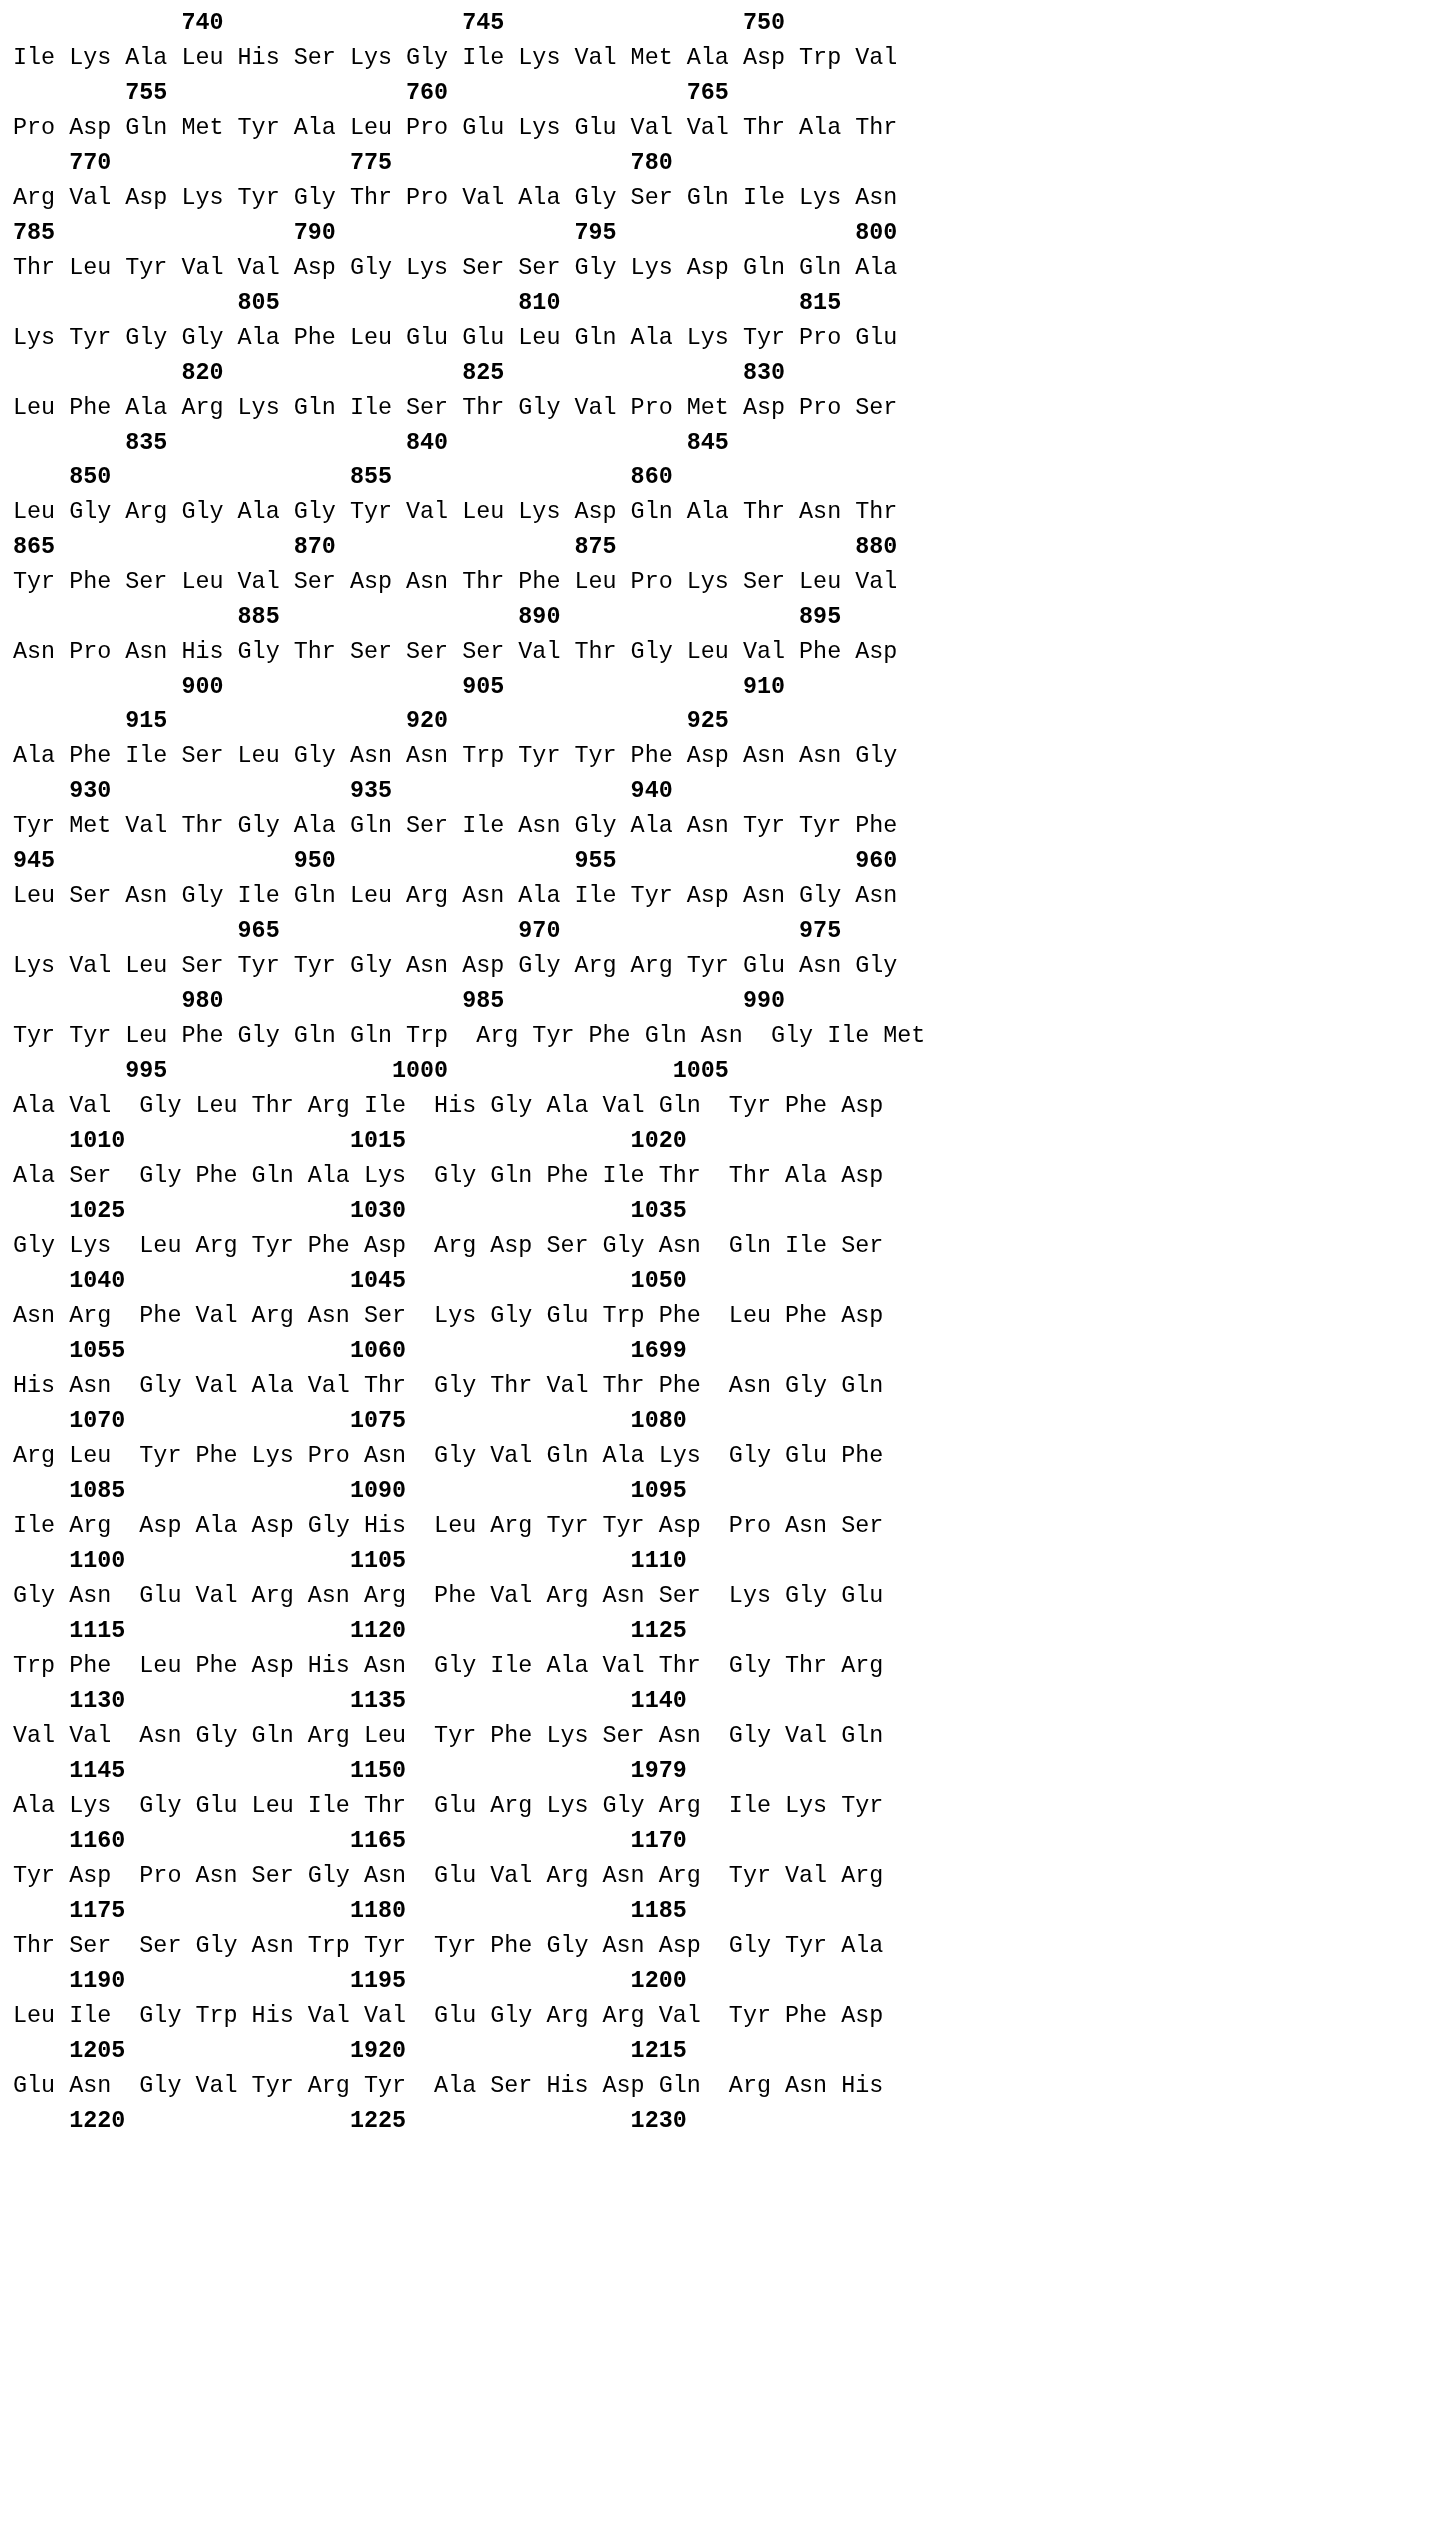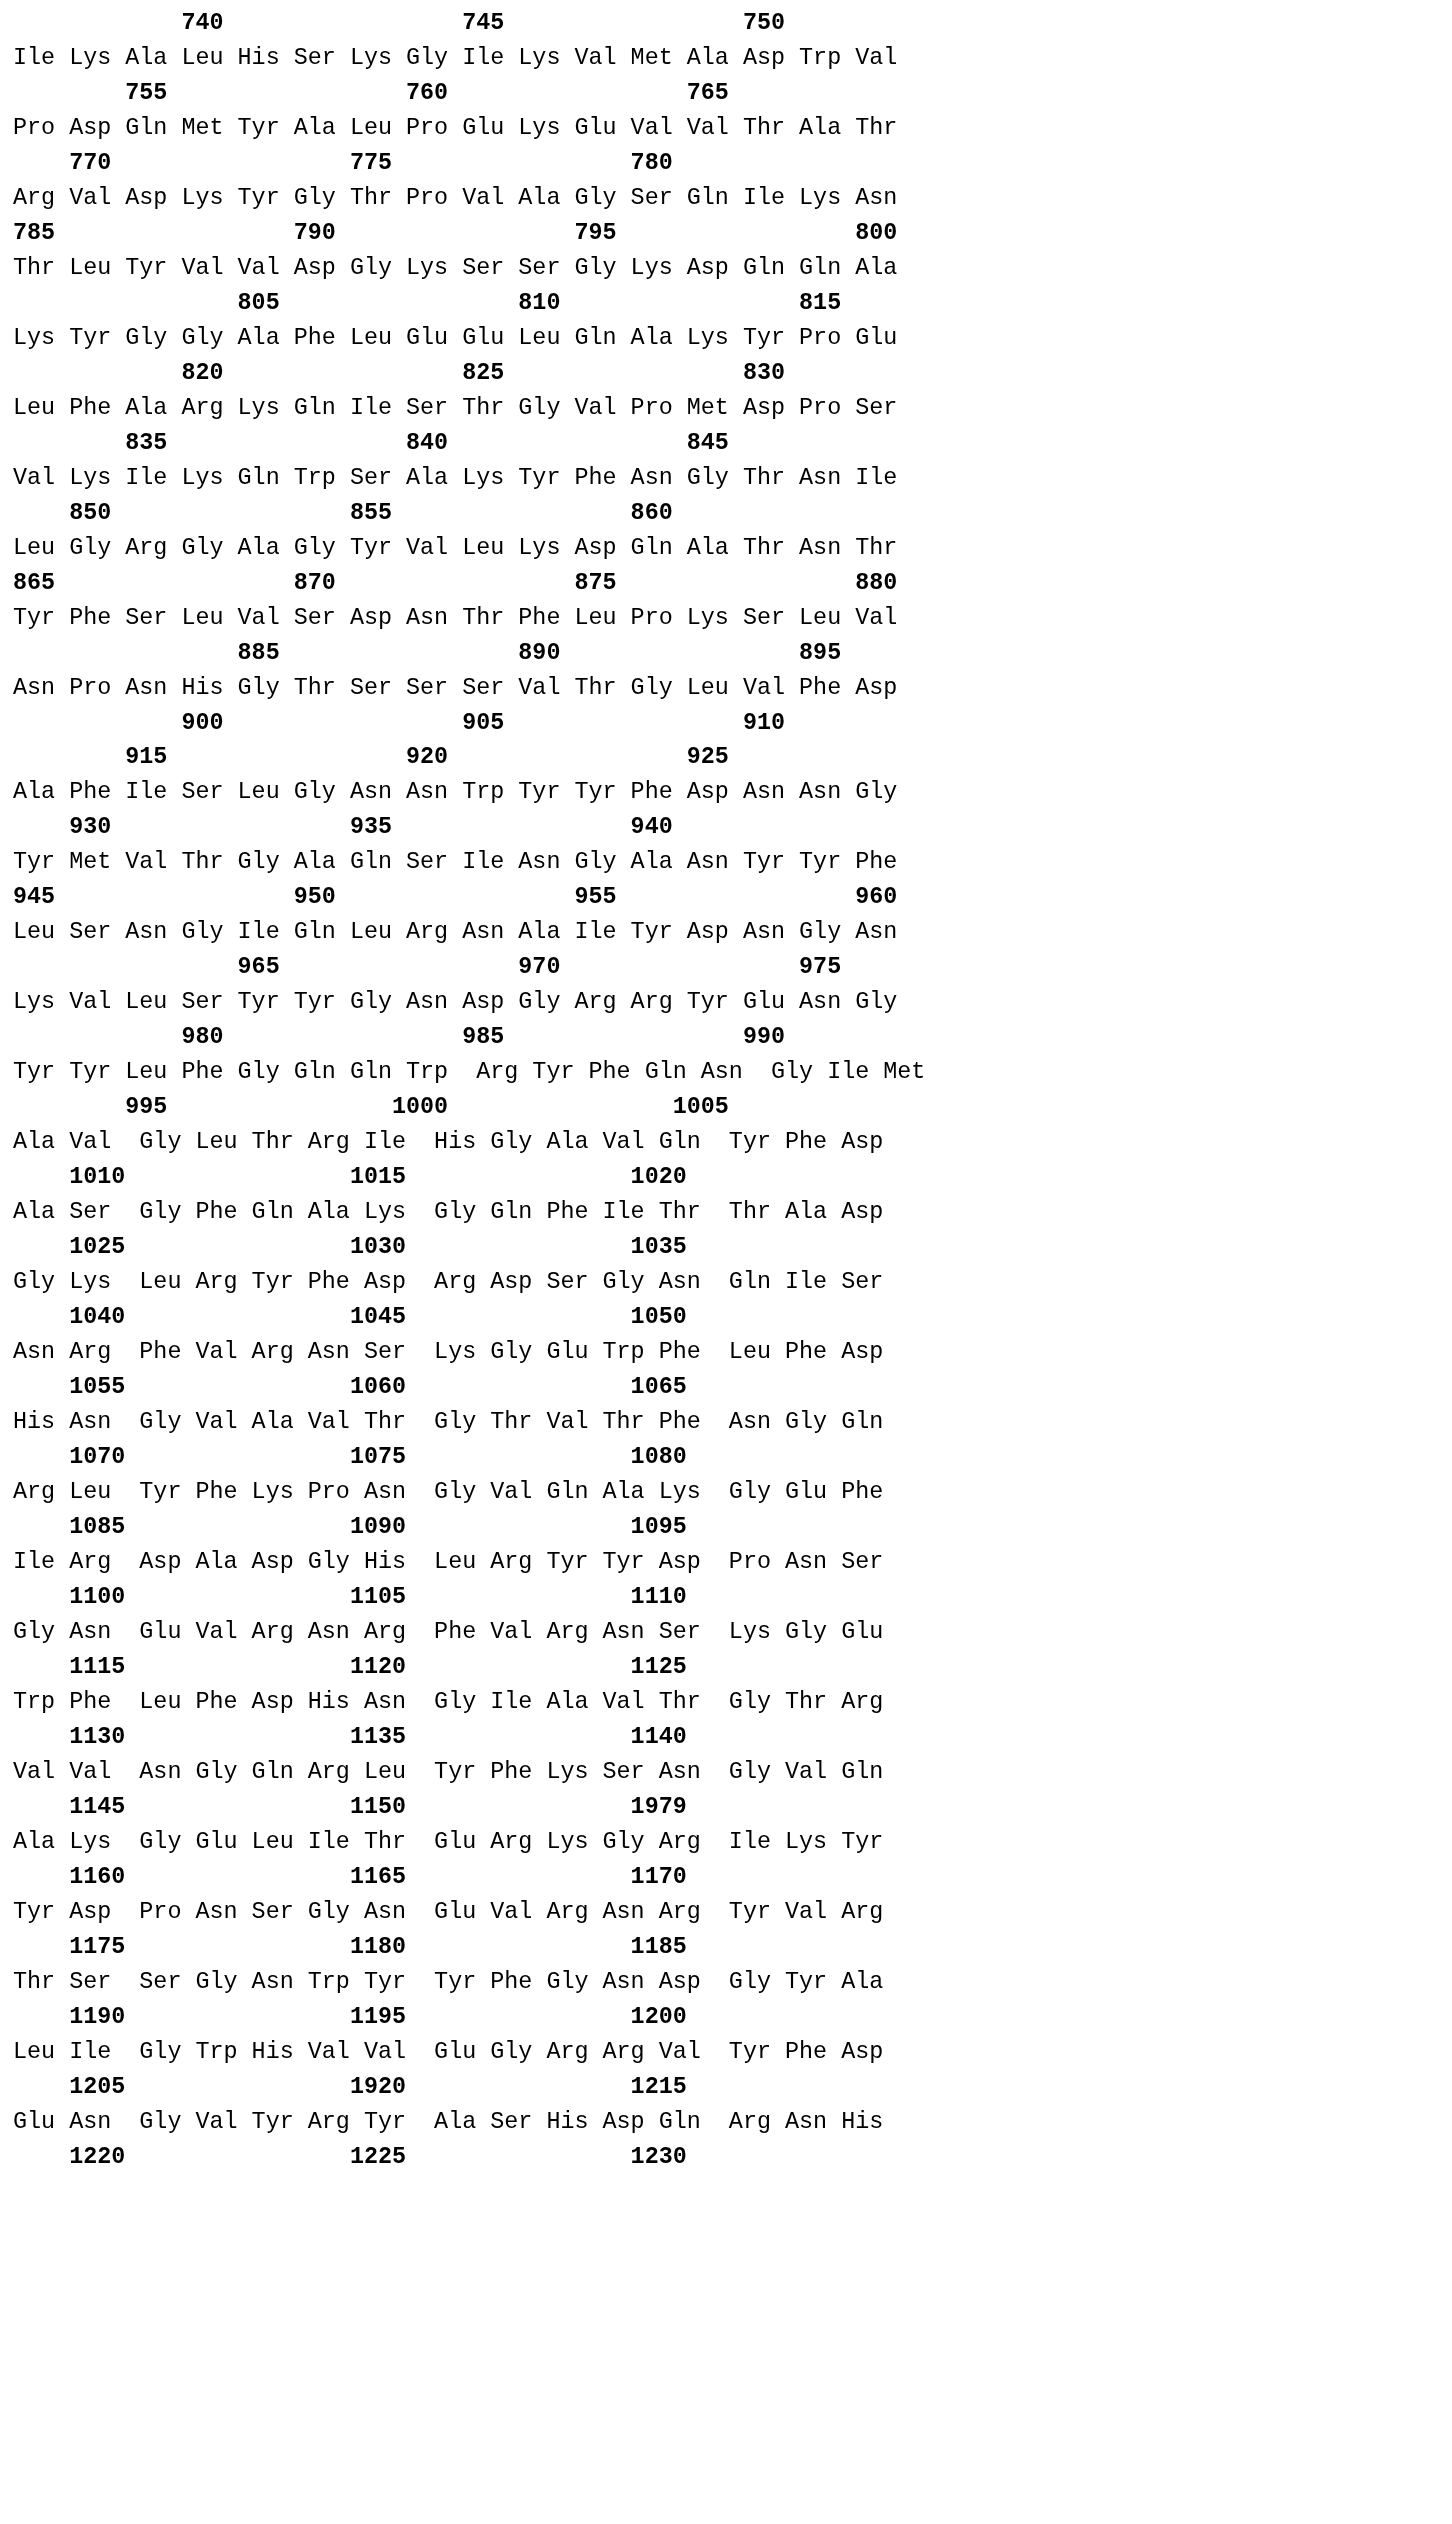--- a/index.html
+++ b/index.html
@@ -60,21 +60,20 @@
   <div class="seq-block">
     <div class="num-line">                805                 810                 815</div>
     <div class="res-line">Lys Tyr Gly Gly Ala Phe Leu Glu Glu Leu Gln Ala Lys Tyr Pro Glu</div>
   </div>
   <div class="seq-block">
     <div class="num-line">            820                 825                 830</div>
     <div class="res-line">Leu Phe Ala Arg Lys Gln Ile Ser Thr Gly Val Pro Met Asp Pro Ser</div>
   </div>
   <div class="seq-block">
     <div class="num-line">        835                 840                 845</div>
-    <div class="res-line">Val Lys Ile Lys Gln Trp Ser Ala Lys Tyr Phe Asn Gly Thr Asn Ile</div>
   </div>
   <div class="seq-block">
     <div class="num-line">    850                 855                 860</div>
     <div class="res-line">Leu Gly Arg Gly Ala Gly Tyr Val Leu Lys Asp Gln Ala Thr Asn Thr</div>
   </div>
   <div class="seq-block">
     <div class="num-line">865                 870                 875                 880</div>
     <div class="res-line">Tyr Phe Ser Leu Val Ser Asp Asn Thr Phe Leu Pro Lys Ser Leu Val</div>
   </div>
   <div class="seq-block">
@@ -114,21 +113,21 @@
   </div>
   <div class="seq-block">
     <div class="num-line">    1025                1030                1035</div>
     <div class="res-line">Gly Lys  Leu Arg Tyr Phe Asp  Arg Asp Ser Gly Asn  Gln Ile Ser</div>
   </div>
   <div class="seq-block">
     <div class="num-line">    1040                1045                1050</div>
     <div class="res-line">Asn Arg  Phe Val Arg Asn Ser  Lys Gly Glu Trp Phe  Leu Phe Asp</div>
   </div>
   <div class="seq-block">
-    <div class="num-line">    1055                1060                1065</div>
+    <div class="num-line">    1055                1060                1699</div>
     <div class="res-line">His Asn  Gly Val Ala Val Thr  Gly Thr Val Thr Phe  Asn Gly Gln</div>
   </div>
   <div class="seq-block">
     <div class="num-line">    1070                1075                1080</div>
     <div class="res-line">Arg Leu  Tyr Phe Lys Pro Asn  Gly Val Gln Ala Lys  Gly Glu Phe</div>
   </div>
   <div class="seq-block">
     <div class="num-line">    1085                1090                1095</div>
     <div class="res-line">Ile Arg  Asp Ala Asp Gly His  Leu Arg Tyr Tyr Asp  Pro Asn Ser</div>
   </div>

